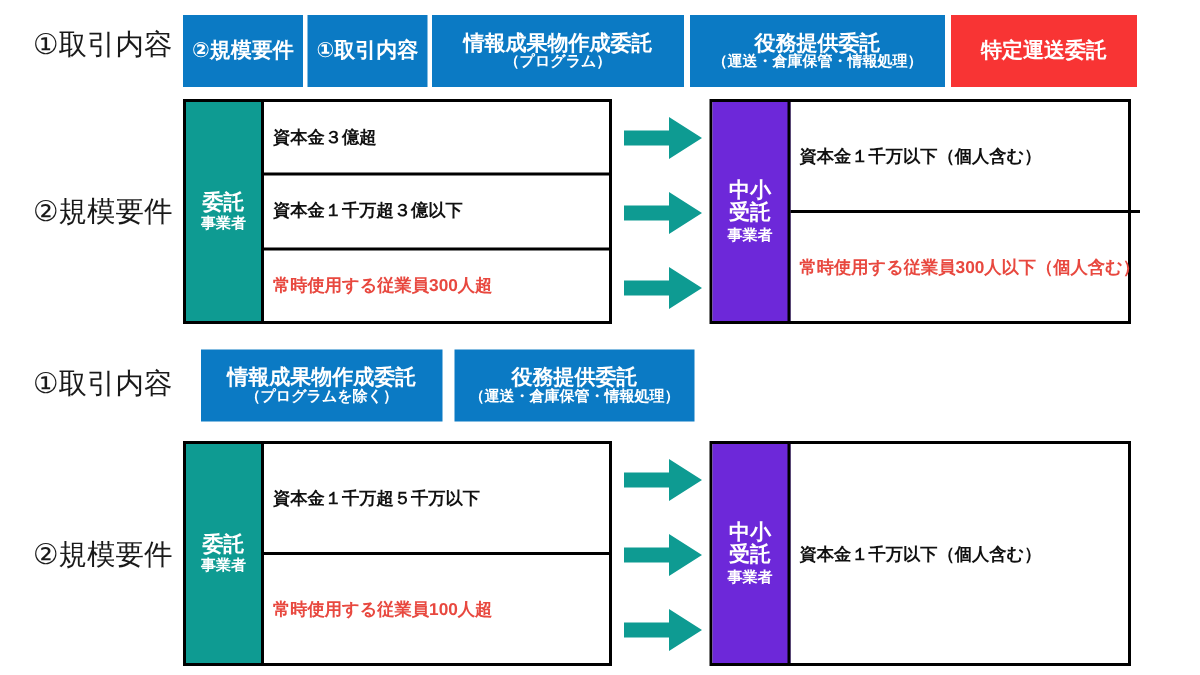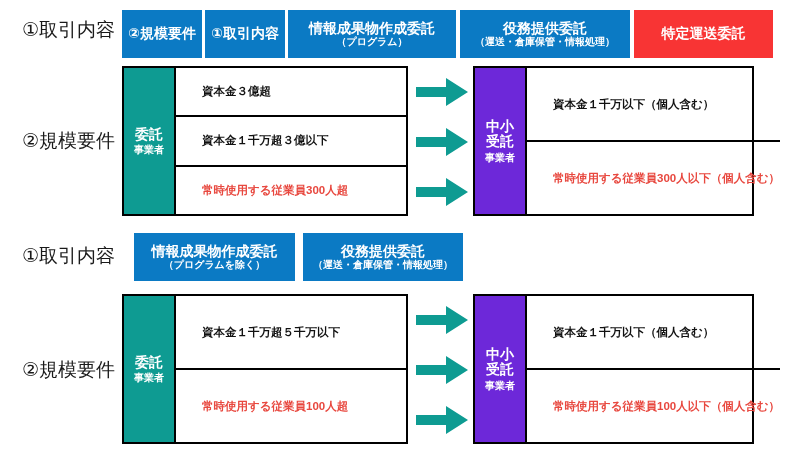--- a/index.html
+++ b/index.html
@@ -62,21 +62,21 @@
   .side-main{font-size:14px;font-weight:bold;}
   .side-sub{font-size:10px;font-weight:bold;margin-top:2px;}
 
   .rows{flex:1 1 auto;display:flex;flex-direction:column;}
   .cell{
     flex:1 1 0;
     display:flex;
     align-items:center;
     box-sizing:border-box;
     border-bottom:2px solid #000;
-    padding-left:26px;
+    padding-left:6px;
     font-size:11.5px;
     font-weight:bold;
     color:#111111;
     white-space:nowrap;
   }
   .cell:last-child{border-bottom:none;}
   .cell.red-text{color:#e8483f;}
 
   
   .arrow{
@@ -105,21 +105,21 @@
     <div class="cat-box" style="left:288px;top:10px;width:168px;height:48px;">
       <div class="cat-main">情報成果物作成委託</div>
       <div class="cat-sub">（プログラム）</div>
     </div>
 
     <div class="cat-box" style="left:460px;top:10px;width:170px;height:48px;">
       <div class="cat-main">役務提供委託</div>
       <div class="cat-sub">（運送・倉庫保管・情報処理）</div>
     </div>
 
-    <div class="cat-box red" style="left:634px;top:10px;width:139px;height:48px;">
+    <div class="cat-box red" style="left:634px;top:10px;width:124px;height:48px;">
       <div class="cat-main">特定運送委託</div>
     </div>
 
     <div class="row-label" style="left:22px;top:128px;">②規模要件</div>
 
     <div class="tbl" style="left:122px;top:66px;width:286px;height:150px;">
       <div class="side-col teal" style="width:52px;">
         <div class="side-main">委託</div>
         <div class="side-sub">事業者</div>
       </div>
@@ -203,18 +203,17 @@
     </div>
 
     <div class="tbl" style="left:473px;top:294px;width:281px;height:150px;">
       <div class="side-col cyan" style="width:52px;">
         <div class="side-main">中小</div>
         <div class="side-main">受託</div>
         <div class="side-sub">事業者</div>
       </div>
       <div class="rows">
         <div class="cell">資本金１千万以下（個人含む）</div>
-        <div class="cell red-text">常時使用する従業員100人以下（個人含む）</div>
       </div>
     </div>
   </div>
 
 </div>
 
 </body></html>

